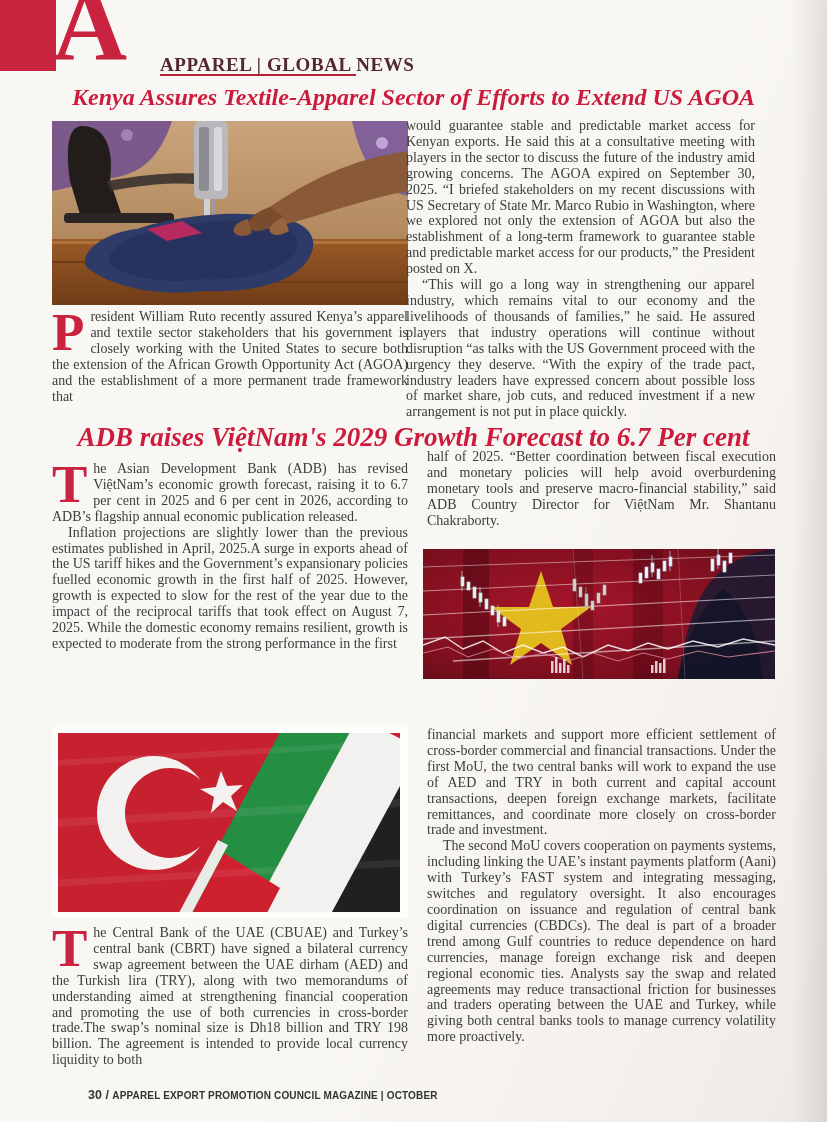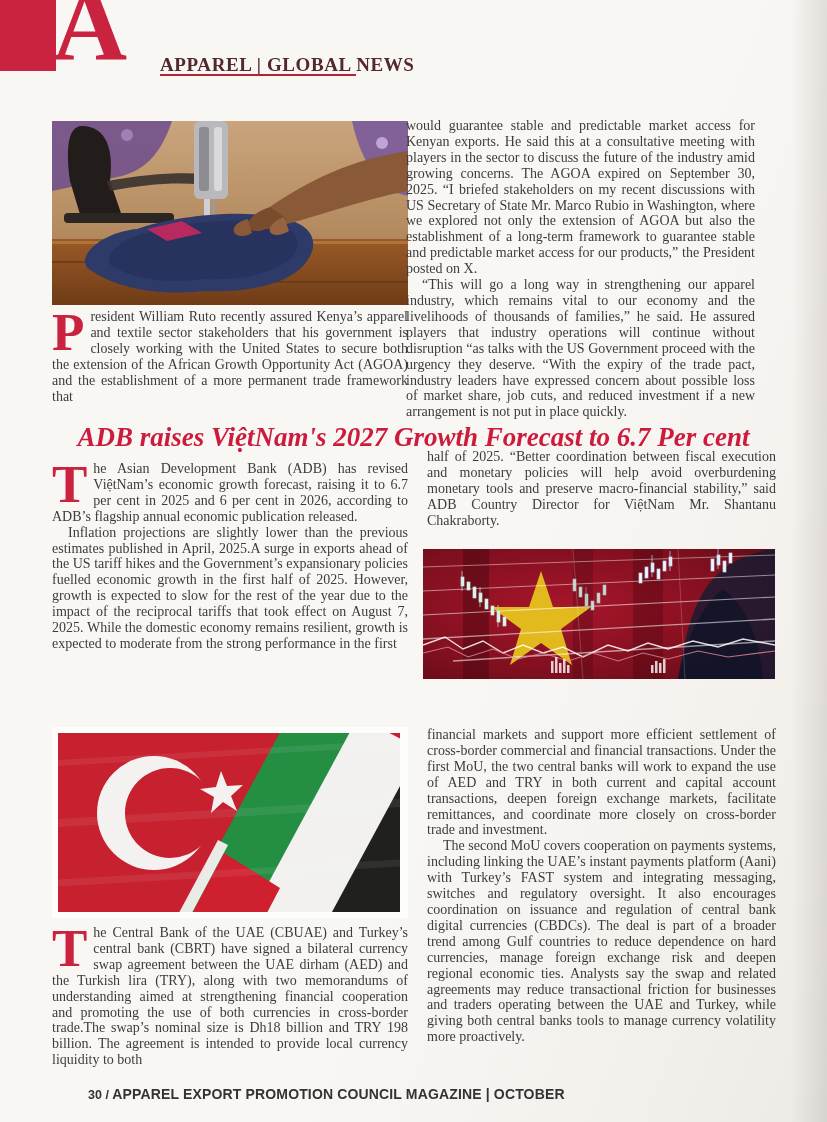--- a/index.html
+++ b/index.html
@@ -42,33 +42,34 @@
     color:#c92340; font-weight:bold;
   }
   .photo { position:absolute; display:block; }
   .photo svg { display:block; width:100%; height:100%; }
   
   .footer {
     position:absolute; left:88px; top:1085px; color:#333;
     font-family:"Liberation Sans", sans-serif; font-weight:bold;
   }
   .footer .pageno { font-size:12.5px; }
-  .footer .mag { font-size:14px; letter-spacing:0.15px; }
+  .footer .mag { font-size:10px; letter-spacing:0.15px; }
 </style>
 </head>
 <body>
 
 <div class="page">
   <div class="edge-shadow"></div>
 
   <div class="brand-block"></div>
   <div class="brand-letter">A</div>
   <div class="section-label">APPAREL | GLOBAL NEWS</div>
   <div class="section-underline"></div>
 
+  <div class="article-title t1">Kenya Assures Textile-Apparel Sector of Efforts to Extend US AGOA</div>
 
   <div class="photo" style="left:52px; top:121px; width:356px; height:184px;">
     <svg viewBox="0 0 356 184" preserveAspectRatio="none">
       <defs>
         <linearGradient id="bgw" x1="0" y1="0" x2="0" y2="1">
           <stop offset="0" stop-color="#c9a47c"></stop>
             <stop offset="0.55" stop-color="#b68d62"></stop>
             <stop offset="1" stop-color="#9c7347"></stop>
         </linearGradient>
         <linearGradient id="tbl" x1="0" y1="0" x2="0" y2="1">
@@ -120,21 +121,21 @@
 
   <div class="col" style="left:52px; top:309px; width:356px;">
     <p><span class="dropcap">P</span><span>resident William Ruto recently assured Kenya’s apparel and textile sector stakeholders that his government is closely working with the United States to secure both the extension of the African Growth Opportunity Act (AGOA) and the establishment of a more permanent trade framework that</span></p>
   </div>
 
   <div class="col" style="left:406px; top:118px; width:349px;">
     <p>would guarantee stable and predictable market access for Kenyan exports. He said this at a consultative meeting with players in the sector to discuss the future of the industry amid growing concerns. The AGOA expired on September 30, 2025. “I briefed stakeholders on my recent discussions with US Secretary of State Mr. Marco Rubio in Washington, where we explored not only the extension of AGOA but also the establishment of a long-term framework to guarantee stable and predictable market access for our products,” the President posted on X.</p>
     <p>“This will go a long way in strengthening our apparel industry, which remains vital to our economy and the livelihoods of thousands of families,” he said. He assured players that industry operations will continue without disruption “as talks with the US Government proceed with the urgency they deserve. “With the expiry of the trade pact, industry leaders have expressed concern about possible loss of market share, job cuts, and reduced investment if a new arrangement is not put in place quickly.</p>
   </div>
 
-  <div class="article-title t2">ADB raises ViệtNam's 2027 Growth Forecast to 6.7 Per cent</div>
+  <div class="article-title t2">ADB raises ViệtNam's 2029 Growth Forecast to 6.7 Per cent</div>
 
   <div class="col" style="left:52px; top:461px; width:356px;">
     <p><span class="dropcap">T</span><span>he Asian Development Bank (ADB) has revised ViệtNam’s economic growth forecast, raising it to 6.7 per cent in 2025 and 6 per cent in 2026, according to ADB’s flagship annual economic publication released.</span></p>
     <p>Inflation projections are slightly lower than the previous estimates published in April, 2025.A surge in exports ahead of the US tariff hikes and the Government’s expansionary policies fuelled economic growth in the first half of 2025. However, growth is expected to slow for the rest of the year due to the impact of the reciprocal tariffs that took effect on August 7, 2025. While the domestic economy remains resilient, growth is expected to moderate from the strong performance in the first</p>
   </div>
 
   <div class="col" style="left:427px; top:449px; width:349px;">
     <p>half of 2025. “Better coordination between fiscal execution and monetary policies will help avoid overburdening monetary tools and preserve macro-financial stability,” said ADB Country Director for ViệtNam Mr. Shantanu Chakraborty.</p>
   </div>
 

